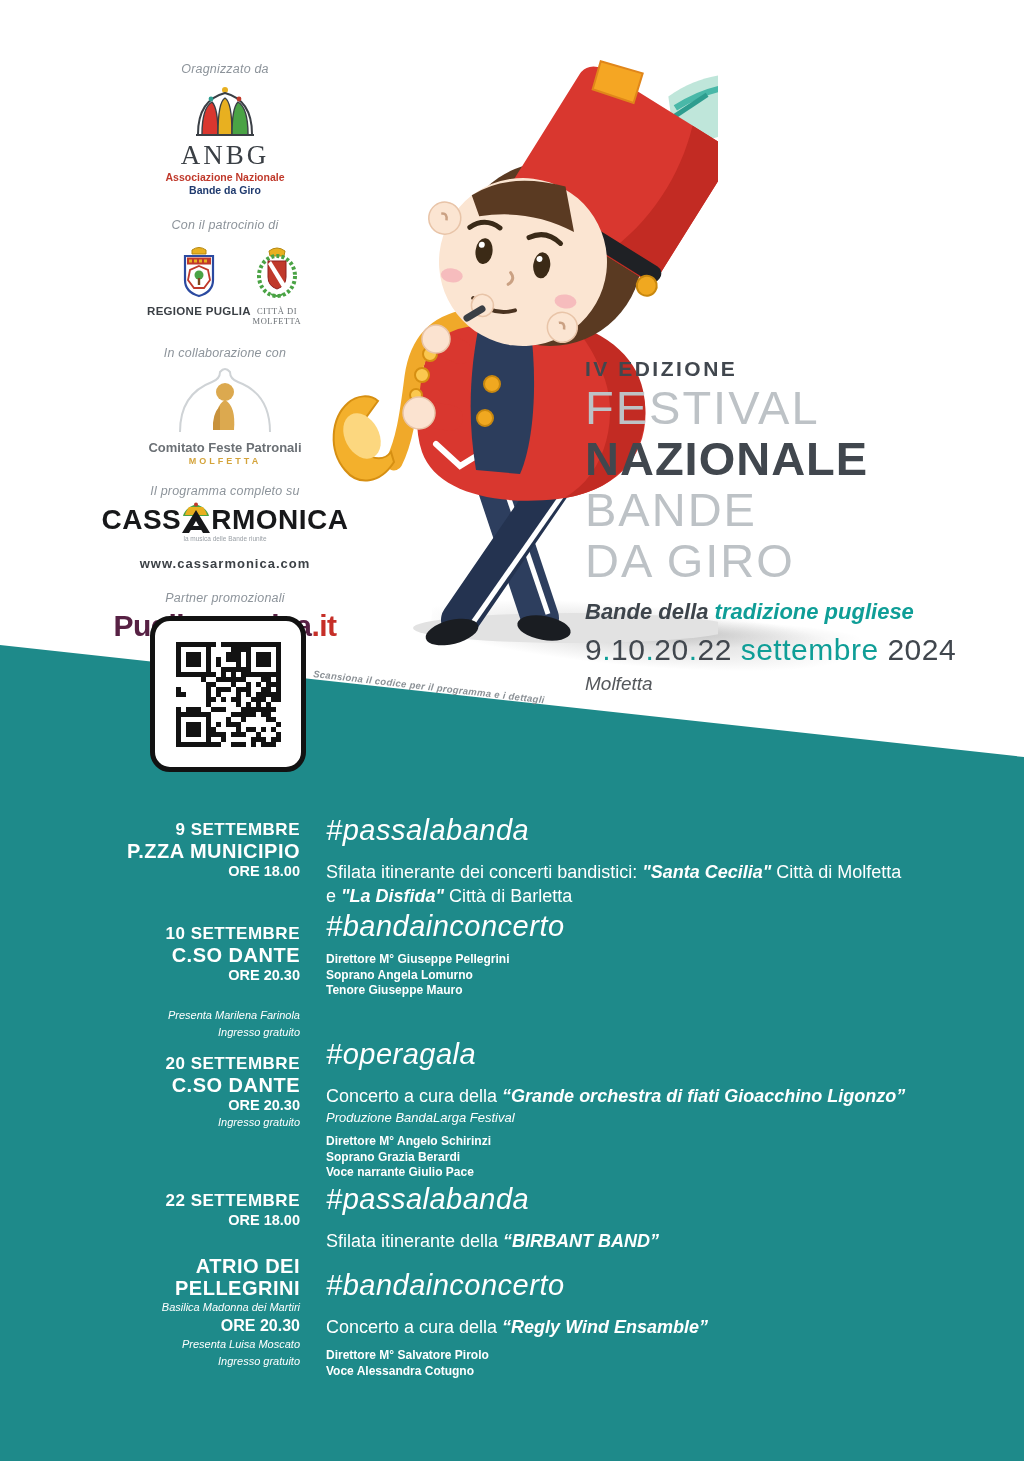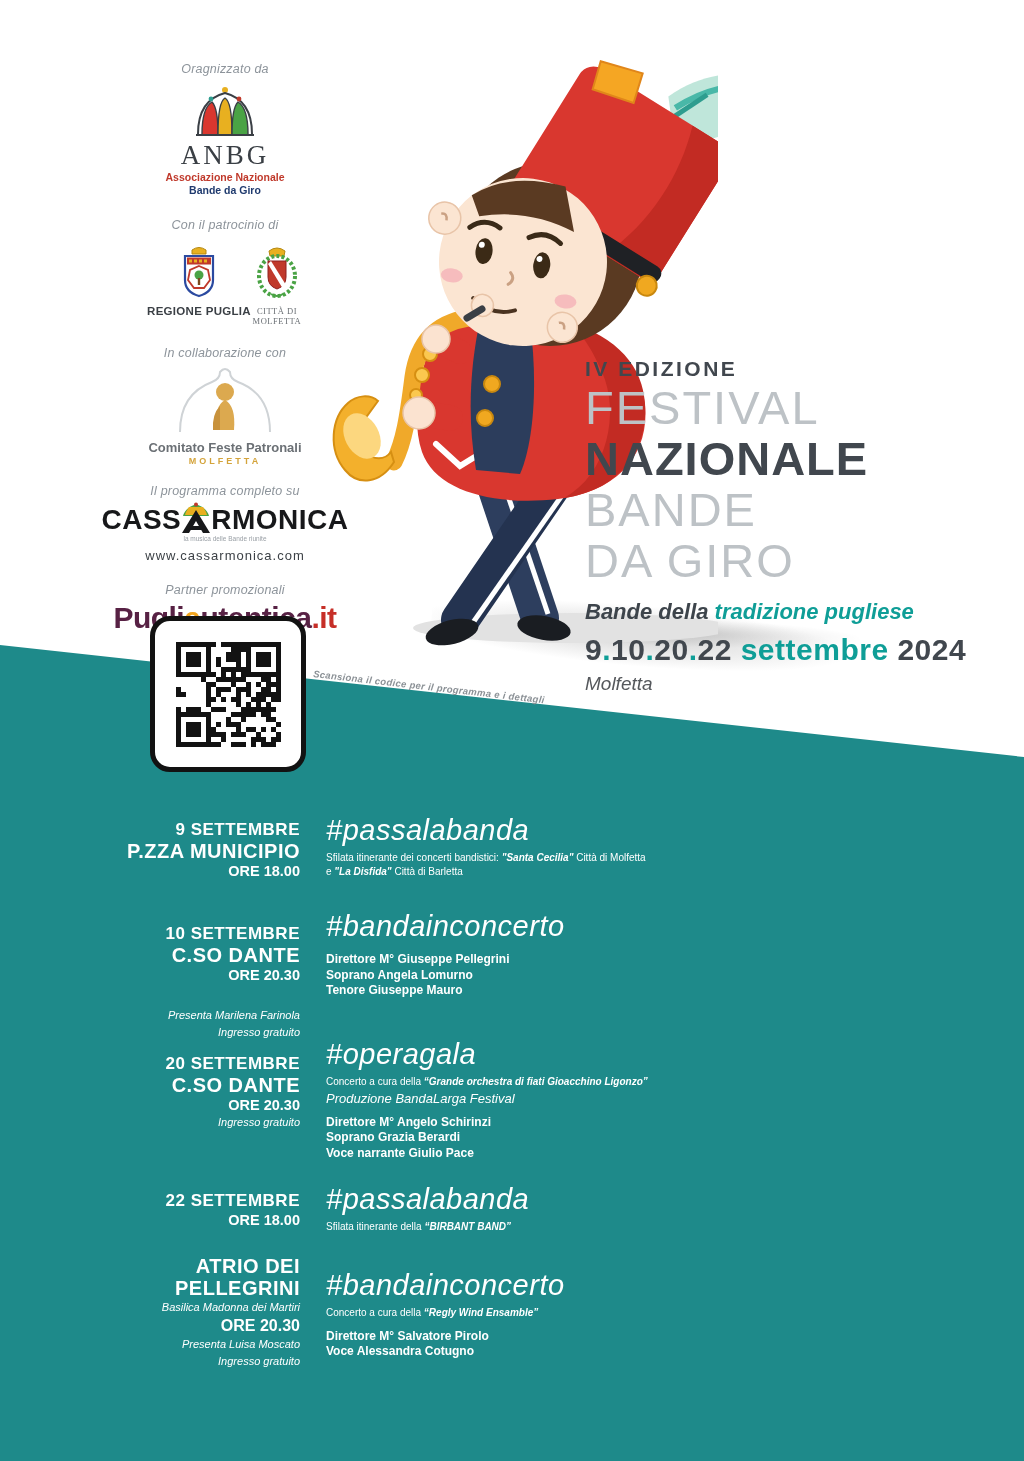--- a/index.html
+++ b/index.html
@@ -28,54 +28,54 @@
   .regione-label{font-size:11.5px;font-weight:bold;color:#3a3f45;margin-top:5px;letter-spacing:.3px;}
   .molfetta-label{font-family:"Liberation Serif",serif;font-size:8.5px;color:#6b7075;margin-top:2px;line-height:1.2;letter-spacing:.5px;}
   .collab-label{margin-top:20px;}
   .comitato{margin-top:6px;}
   .comitato-name{font-size:13px;font-weight:bold;color:#6b7075;margin-top:2px;}
   .comitato-city{font-size:9px;color:#d4a43c;letter-spacing:3px;margin-top:1px;font-weight:bold;}
   .program-label{margin-top:18px;}
   .cassarmonica{margin-top:4px;display:flex;justify-content:center;align-items:flex-end;line-height:1;}
   .cassa-word{font-size:28px;font-weight:900;color:#17181a;letter-spacing:.5px;}
   .cassa-tagline{font-size:6.5px;color:#9aa0a6;margin-top:1px;}
-  .cassa-url{font-size:13px;font-weight:normal;color:#3c4146;margin-top:6px;letter-spacing:1px;}
+  .cassa-url{font-size:13px;font-weight:bold;color:#3c4146;margin-top:14px;letter-spacing:1px;}
   .partner-label{margin-top:20px;}
   .pugliautentica{margin-top:4px;font-size:30px;font-weight:800;letter-spacing:-.5px;}
   .pa-m{color:#572144;} .pa-o{color:#f2a51f;} .pa-r{color:#c62f28;}
   
   .qr-frame{position:absolute;left:150px;top:616px;width:146px;height:146px;background:#fff;
             border:5px solid #121212;border-radius:20px;z-index:3;display:flex;align-items:center;justify-content:center;}
   .qr-grid{display:grid;grid-template-columns:repeat(21,5px);grid-auto-rows:5px;}
   .qm{width:5px;height:5px;} .qm.on{background:#121212;}
   .qr-caption{position:absolute;left:314px;top:668px;z-index:2;font-size:9.5px;font-weight:bold;font-style:italic;
               color:#8b9196;white-space:nowrap;transform:rotate(6.5deg);transform-origin:left top;letter-spacing:.3px;}
   
   .boy{position:absolute;left:318px;top:22px;z-index:2;}
   
   .title-block{position:absolute;left:585px;top:344px;z-index:2;width:400px;}
   .edition{font-size:21px;font-weight:800;color:#41474e;letter-spacing:2.5px;margin-top:13px;}
   .t-line{font-size:47px;line-height:49px;letter-spacing:2px;color:#bdc2c6;margin-top:2px;}
   .t-line.dark{color:#41474e;font-weight:800;letter-spacing:1px;}
   .subtitle{margin-top:14px;font-size:22px;font-style:italic;font-weight:bold;color:#3d444b;}
   .subtitle .accent{color:#0f9e97;}
-  .date-line{margin-top:8px;font-size:30px;font-weight:700;color:#41474e;letter-spacing:.5px;}
+  .date-line{margin-top:8px;font-size:30px;font-weight:400;color:#41474e;letter-spacing:.5px;}
   .date-line .dot,.date-line .month{color:#0f9e97;}
   .location{margin-top:6px;font-size:19px;font-style:italic;color:#55585c;}
   
   .row{position:absolute;left:0;width:1024px;display:flex;z-index:4;color:#fff;}
   .row .left{width:300px;text-align:right;flex:none;}
   .row .right{margin-left:26px;width:640px;}
   .ev-date{font-size:17px;font-weight:bold;letter-spacing:.5px;padding-left:39px;}
   .ev-venue{font-size:20px;font-weight:800;letter-spacing:.5px;line-height:1.1;}
   .ev-time{font-size:14.5px;font-weight:bold;margin-top:1px;}
   .ev-note{font-size:11px;font-style:italic;margin-top:2px;line-height:1.35;}
   .ev-sub{font-size:11px;font-style:italic;margin-top:2px;}
   .hashtag{font-size:29px;font-style:italic;letter-spacing:.5px;}
-  .desc{font-size:10px;margin-top:4px;line-height:1.35;}
+  .desc{font-size:18px;margin-top:13px;line-height:1.35;}
   .desc .bname{font-weight:bold;font-style:italic;}
   .production{font-size:13px;font-style:italic;margin-top:2px;}
   .credits{font-size:12px;font-weight:bold;margin-top:9px;line-height:1.3;}
   .mt4{margin-top:4px;}
 </style>
 </head>
 <body>
 
 <div class="poster">
 

